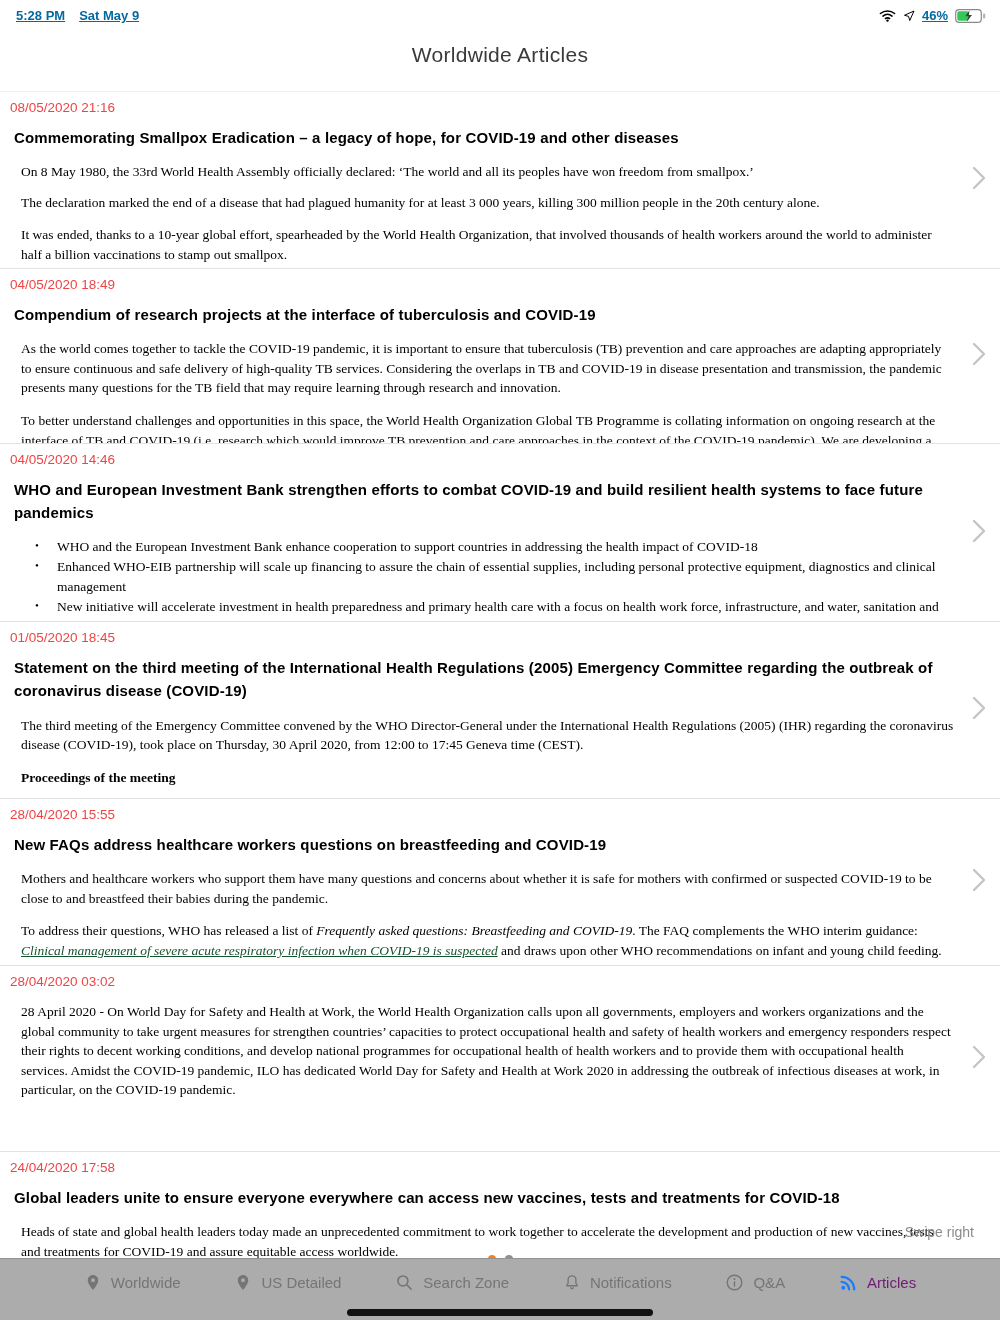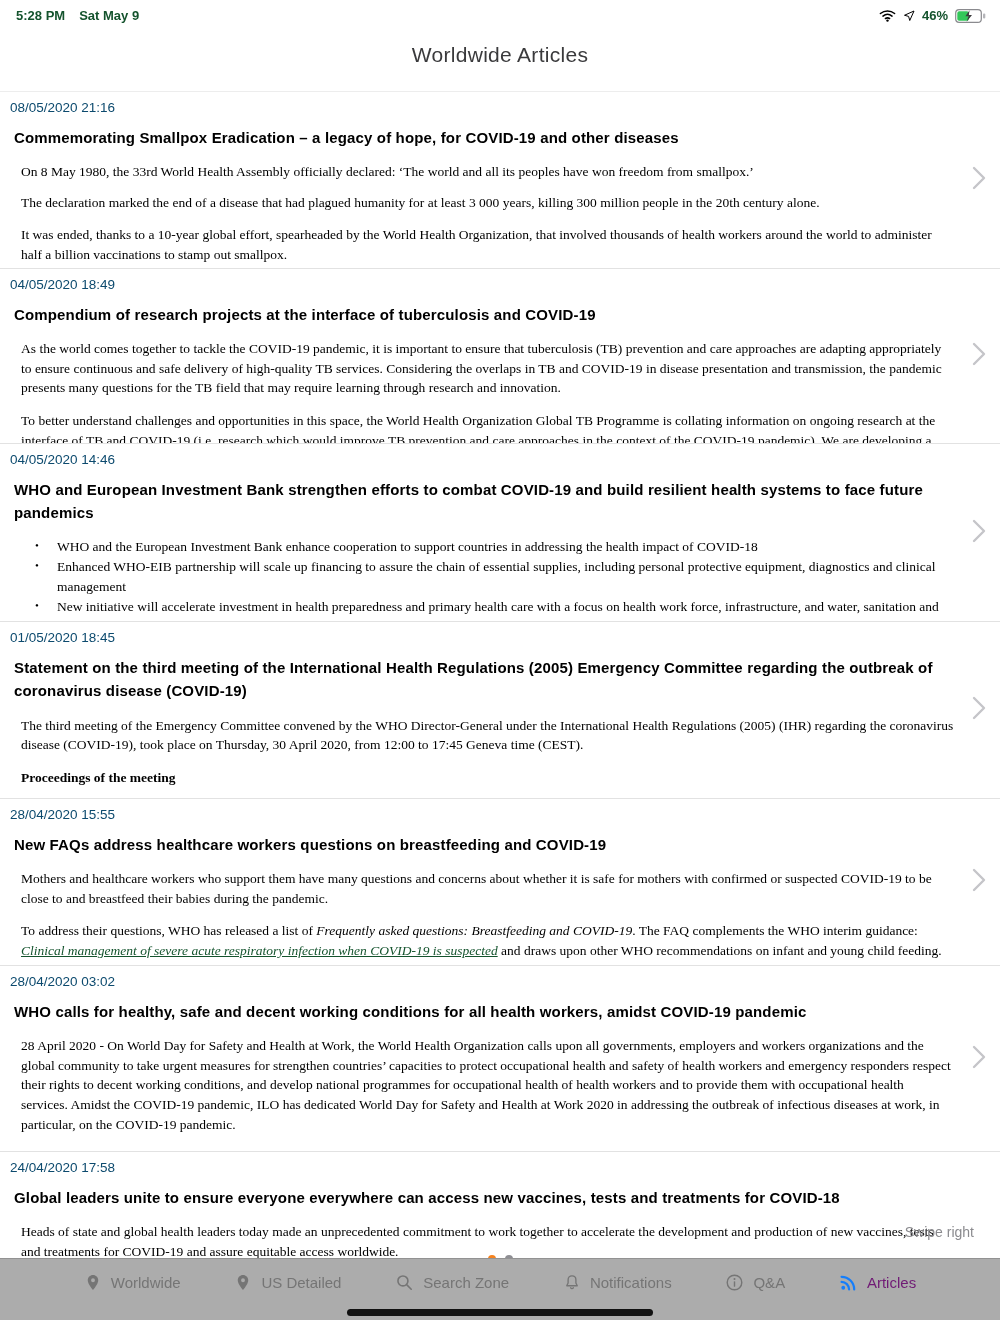--- a/index.html
+++ b/index.html
@@ -4,34 +4,34 @@
 <style>
   html,body{margin:0;padding:0;}
   body{
     width:1000px;height:1334px;position:relative;overflow:hidden;
     background:#ffffff;font-family:"Liberation Sans",sans-serif;
     -webkit-font-smoothing:antialiased;
   }
   
   .status-bar{
     height:27px;display:flex;align-items:center;justify-content:space-between;
-    padding:2px 14px 0 16px;font-size:13px;font-weight:700;color:#14532d;
+    padding:2px 14px 0 16px;font-size:13px;font-weight:700;color:#0369a1;text-decoration:underline;
   }
   .sb-left{display:flex;gap:14px;}
   .sb-right{display:flex;align-items:center;gap:7px;}
   .sb-right svg{display:block;}
   
   .nav-header{padding-top:14px;padding-bottom:24px;text-align:center;}
   .nav-title{font-size:21px;color:#3a3a3c;letter-spacing:.3px;font-weight:400;}
   
   .article-list{border-top:1px solid #ededed;}
   .cell{
     position:relative;border-bottom:1px solid #e2e2e2;overflow:hidden;background:#fff;
   }
-  .cell .date{font-size:13.5px;color:#0c4a6e;margin:8px 0 0 10px;}
+  .cell .date{font-size:13.5px;color:#ef4444;margin:8px 0 0 10px;}
   .cell .title{
     font-size:15px;font-weight:700;color:#000;line-height:1.55;
     margin:11px 30px 0 14px;letter-spacing:.15px;
   }
   .cell p{
     font-family:"Liberation Serif",serif;font-size:13.5px;line-height:1.45;
     color:#000;margin:13px 46px 0 21px;
   }
   .cell p.gap-lg{margin-top:11px;}
   .subhead{
@@ -178,21 +178,20 @@
 
     <span class="chevron">
       <svg width="14" height="26" viewBox="0 0 14 26">
           <polyline points="2,3 12,13 2,23" fill="none" stroke="#c5c5c9" stroke-width="2.4" stroke-linecap="round" stroke-linejoin="round"></polyline>
         </svg>
     </span>
   </div>
 
   <div class="cell" style="height:185px">
     <div class="date">28/04/2020 03:02</div>
-    <div class="title">WHO calls for healthy, safe and decent working conditions for all health workers, amidst COVID-19 pandemic</div>
     <p>28 April 2020 - On World Day for Safety and Health at Work, the World Health Organization calls upon all governments, employers and workers organizations and the global community to take urgent measures for strengthen countries’ capacities to protect occupational health and safety of health workers and emergency responders respect their rights to decent working conditions, and develop national programmes for occupational health of health workers and to provide them with occupational health services. Amidst the COVID-19 pandemic, ILO has dedicated World Day for Safety and Health at Work 2020 in addressing the outbreak of infectious diseases at work, in particular, on the COVID-19 pandemic.</p>
     <span class="chevron">
       <svg width="14" height="26" viewBox="0 0 14 26">
           <polyline points="2,3 12,13 2,23" fill="none" stroke="#c5c5c9" stroke-width="2.4" stroke-linecap="round" stroke-linejoin="round"></polyline>
         </svg>
     </span>
   </div>
 
   <div class="cell" style="height:120px;border-bottom:none">
     <div class="date">24/04/2020 17:58</div>

